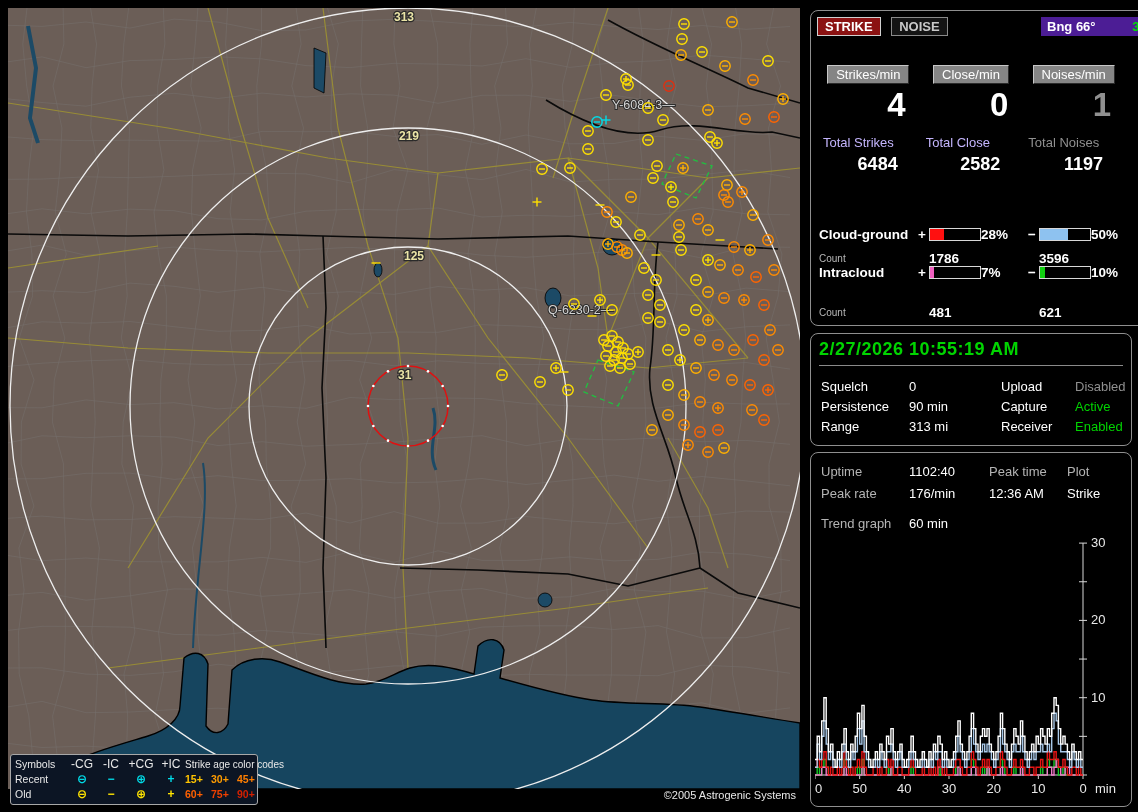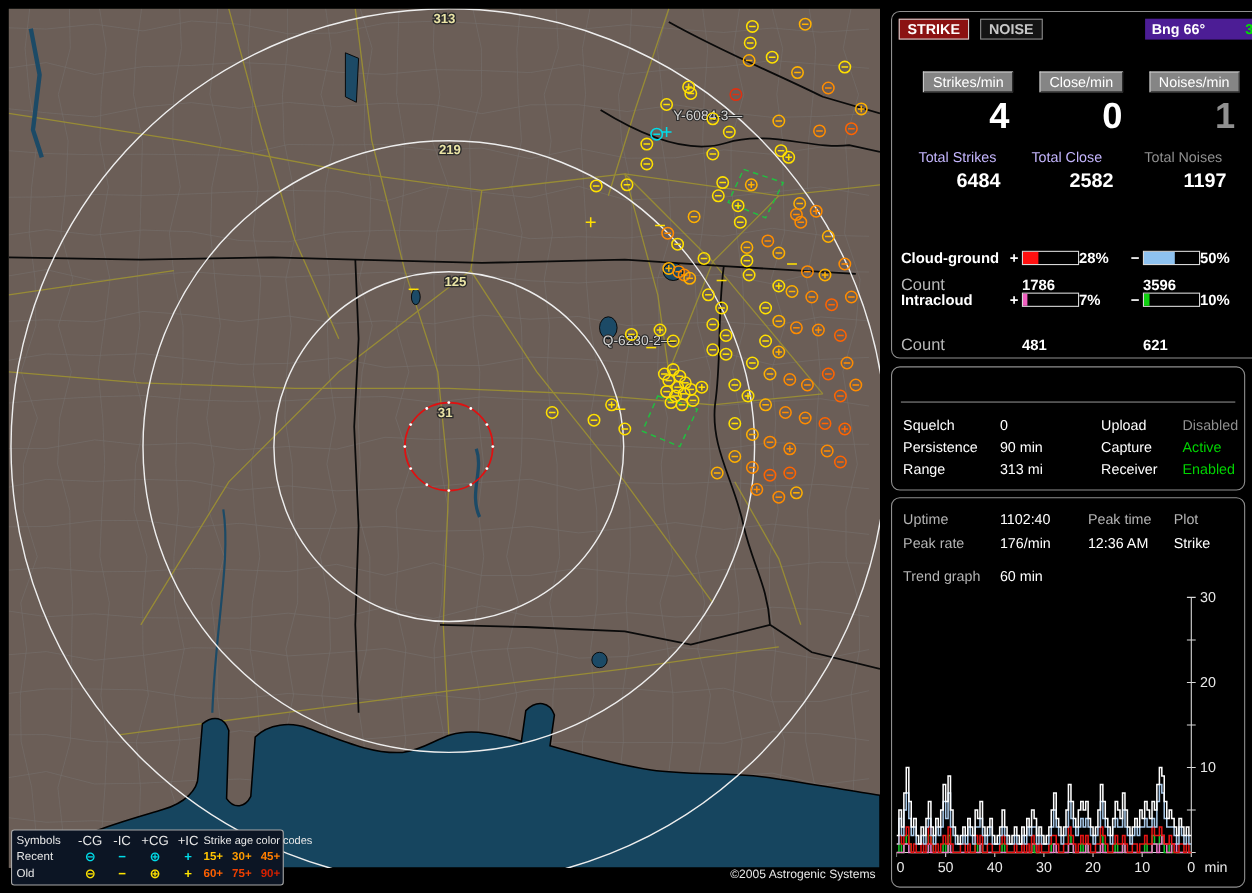--- a/index.html
+++ b/index.html
@@ -21,37 +21,37 @@
   .panel{background:#000;border:1px solid #8f8f8f;border-radius:8px;box-sizing:border-box;color:#fff;}
   #p1{left:810px;top:10px;width:372px;height:316px;}
   #p2{left:810px;top:333px;width:322px;height:113px;}
   #p3{left:810px;top:452px;width:322px;height:355px;}
   .btn{display:inline-block;font-weight:bold;font-size:13px;padding:1px 7px;cursor:pointer;}
   #strike-btn{background:#8b1212;color:#fff;border:1px solid #d0d0d0;margin-right:6px;}
   #noise-btn{background:#141414;color:#c8c8c8;border:1px solid #8a8a8a;}
   #bng{right:6px;top:6px;width:134px;background:#4c1d95;font-weight:bold;font-size:13px;
     padding:2px 6px;display:flex;justify-content:space-between;box-sizing:border-box;}
   #bng .rng{color:#00e000;}
-  .row3{left:18px;width:308px;display:grid;grid-template-columns:1fr 1fr 1fr;}
+  .row3{left:6px;width:308px;display:grid;grid-template-columns:1fr 1fr 1fr;}
   .ratebtn{background:#858585;color:#fff;border-top:1px solid #c8c8c8;border-left:1px solid #c8c8c8;
     border-right:1px solid #2a2a2a;border-bottom:1px solid #2a2a2a;font-size:13px;
     padding:1px 8px;justify-self:center;cursor:pointer;}
   .bigval{font-size:33px;font-weight:bold;text-align:right;padding-right:14px;line-height:36px;}
   .totlbl{font-size:13px;color:#c4b5fd;padding-left:6px;white-space:nowrap;}
   .totval{font-size:18px;font-weight:bold;text-align:right;padding-right:22px;}
   .dim{color:#909090 !important;}
   #dist-title{left:6px;top:194px;width:308px;font-size:13px;color:#c8c8c8;
     border-bottom:1px solid #8a8a8a;padding-bottom:3px;}
   .drow{left:8px;width:308px;display:grid;font-size:13.5px;font-weight:bold;align-items:center;
     grid-template-columns:96px 14px 52px 44px 14px 52px 42px;}
   .drow .sign{text-align:center;}
   .bar{width:50px;height:11px;border:1px solid #d8d8d8;background:#000;}
   .bar>div{height:100%;}
   .cnt{font-weight:bold;font-size:13.5px;}
-  .cntlbl{color:#b8b8b8;font-weight:normal;font-size:15px;}
+  .cntlbl{color:#b8b8b8;font-weight:normal;font-size:10px;}
   
   #datetime{left:8px;top:5px;font-size:18px;font-weight:bold;color:#00d400;letter-spacing:0.5px;}
   #dt-rule{left:8px;top:31px;width:304px;border-bottom:1px solid #8a8a8a;}
   .strow{left:10px;width:304px;display:grid;grid-template-columns:88px 92px 74px 1fr;
     font-size:13px;height:20px;align-items:center;}
   .green{color:#00d400;}
   .graytx{color:#b4b4b4;}
   
   .ptrow{left:10px;width:304px;display:grid;grid-template-columns:88px 80px 78px 1fr;
     font-size:13px;height:21px;align-items:center;}
@@ -811,20 +811,21 @@
     <span></span>
     <span class="cnt">481</span>
     <span></span>
       <span></span>
     <span class="cnt">621</span>
     <span></span>
   </div>
 </div>
 
 <div id="p2" class="panel abs">
+  <div id="datetime" class="abs">2/27/2026 10:55:19 AM</div>
   <div id="dt-rule" class="abs"></div>
   <div class="strow abs" style="top:42px;">
     <span>Squelch</span>
     <span>0</span>
     <span>Upload</span>
     <span class="dim">Disabled</span>
   </div>
   <div class="strow abs" style="top:62px;">
     <span>Persistence</span>
     <span>90 min</span>

